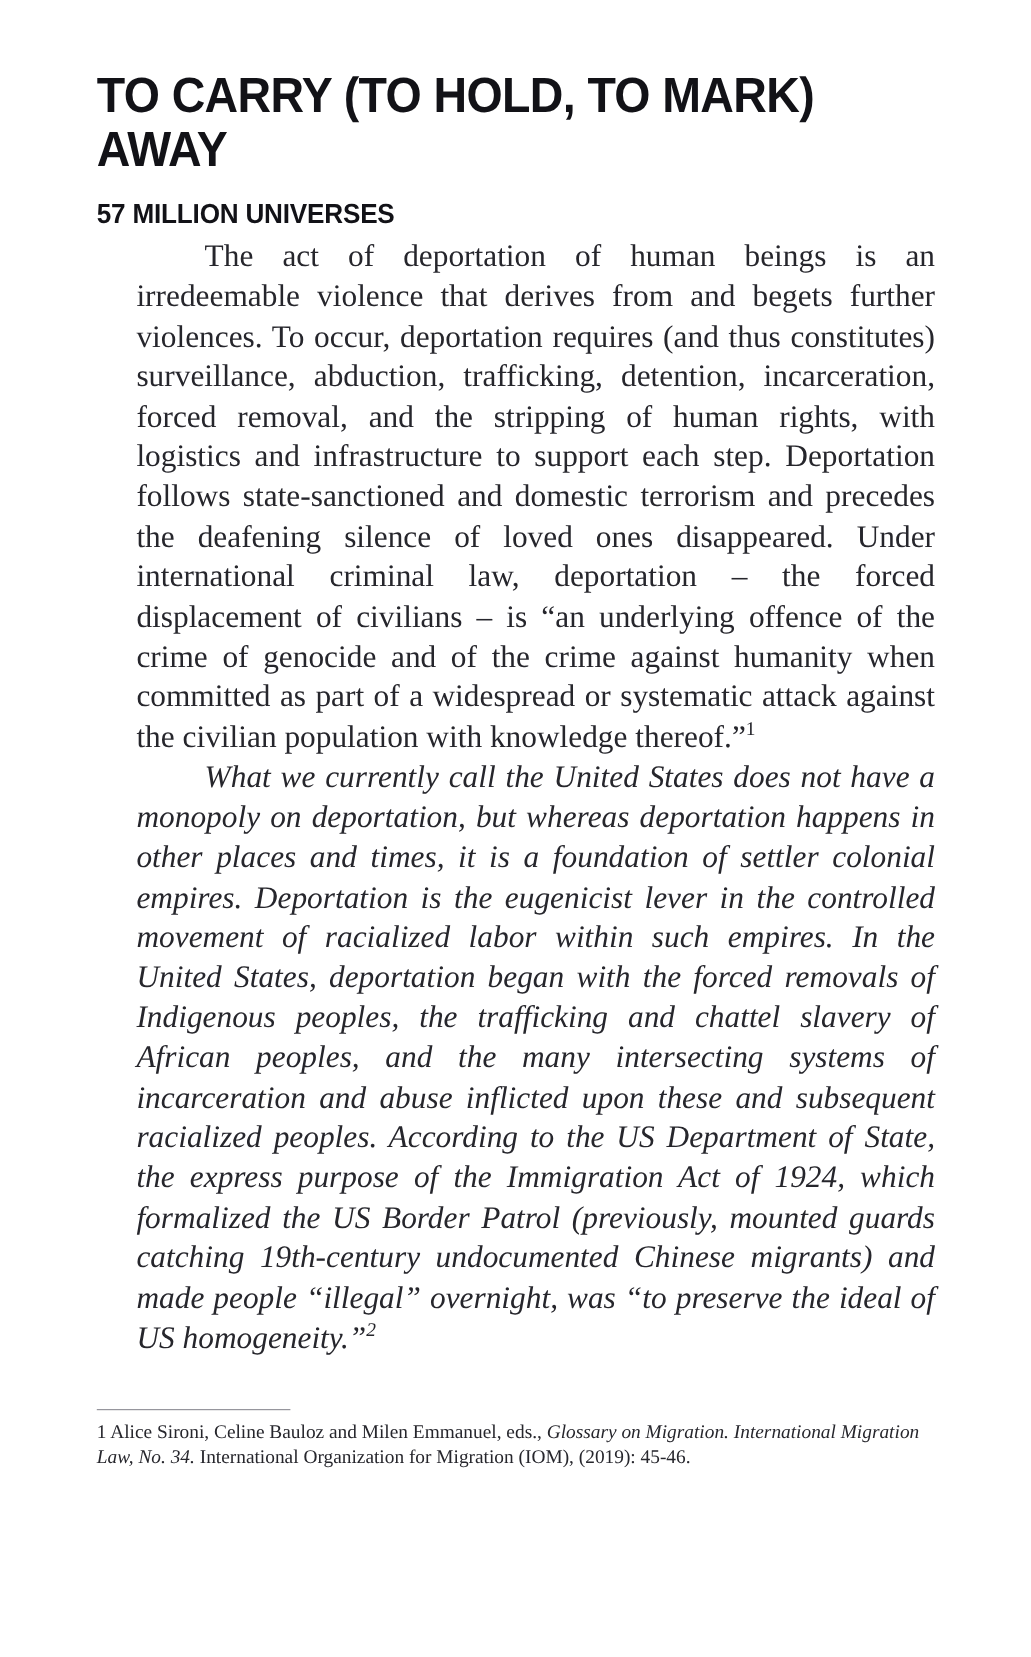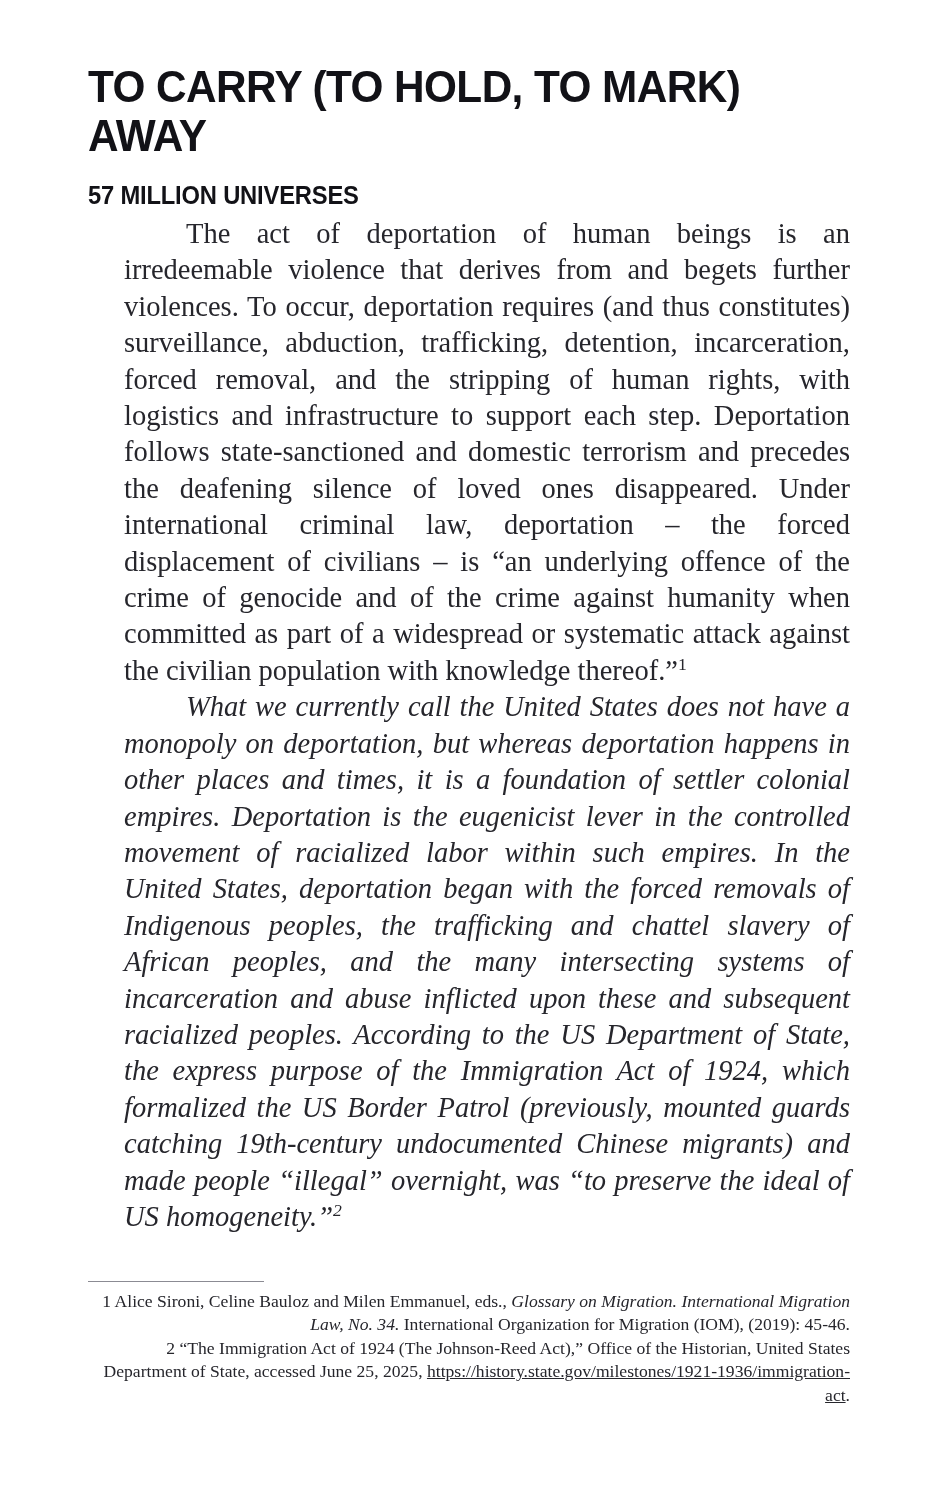--- a/index.html
+++ b/index.html
@@ -97,21 +97,21 @@
     width: 176px;
     height: 0;
     border-top: 1.5px solid #8b8b93;
     margin: 0 0 8px 0;
   }
   .footnote {
     font-family: "Liberation Serif", "DejaVu Serif", serif;
     font-size: 17.6px;
     line-height: 23.4px;
     color: #26262c;
-    text-align: right;
+    text-align: left;
     margin: 0;
   }
   .footnote .ital {
     font-style: italic;
   }
   .footnote .link {
     text-decoration: underline;
     color: #26262c;
   }
 
@@ -142,18 +142,17 @@
     <p class="body-text indent"><span>What we currently call the United States does not have a monopoly on deportation, but whereas deportation happens in other places and times, it is a foundation of settler colonial empires. Deportation is the eugenicist lever in the controlled movement of racialized labor within such empires. In the United States, deportation began with the forced removals of Indigenous peoples, the trafficking and chattel slavery of African peoples, and the many intersecting systems of incarceration and abuse inflicted upon these and subsequent racialized peoples. According to the US Department of State, the express purpose of the Immigration Act of 1924, which formalized the US Border Patrol (previously, mounted guards catching 19th-century undocumented Chinese migrants) and made people “illegal” overnight, was “to preserve the ideal of US homogeneity.”</span><span class="fn-ref">2</span></p>
 
 
   </div>
 
   <div class="footnotes">
     <div class="footnote-rule"></div>
 
     <p class="footnote"><span>1 Alice Sironi, Celine Bauloz and Milen Emmanuel, eds., </span><span class="ital">Glossary on Migration. International Migration Law, No. 34.</span><span> International Organization for Migration (IOM), (2019): 45-46.</span></p>
 
-    <p class="footnote"><span>2 “The Immigration Act of 1924 (The Johnson-Reed Act),” Office of the Historian, United States Department of State, accessed June 25, 2025, </span><span class="link">https://history.state.gov/milestones/1921-1936/immigration-act</span><span>.</span></p>
   </div>
 
   <div class="page-number">100</div>
 
 </div>
 
 </body></html>

